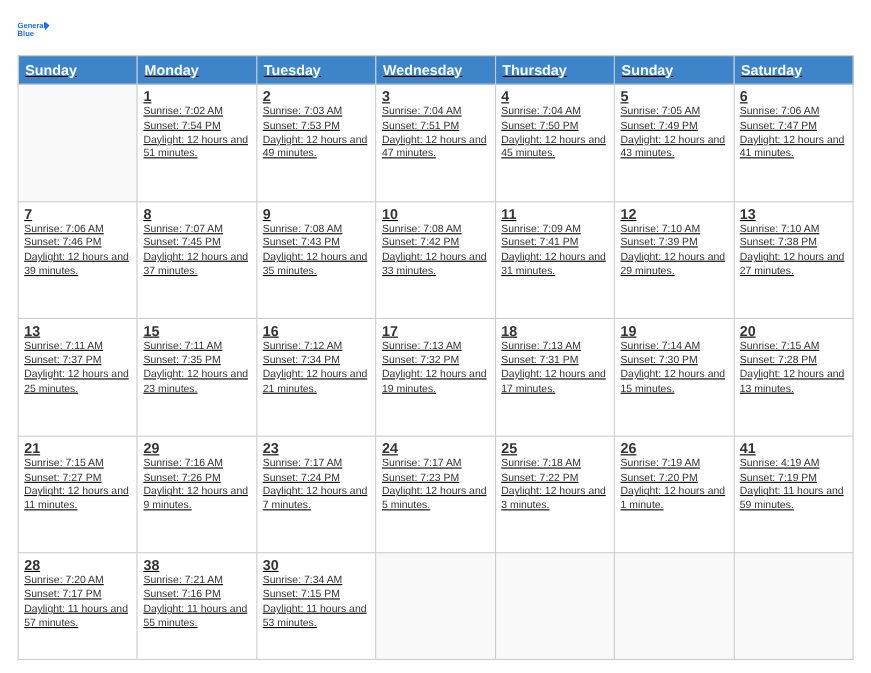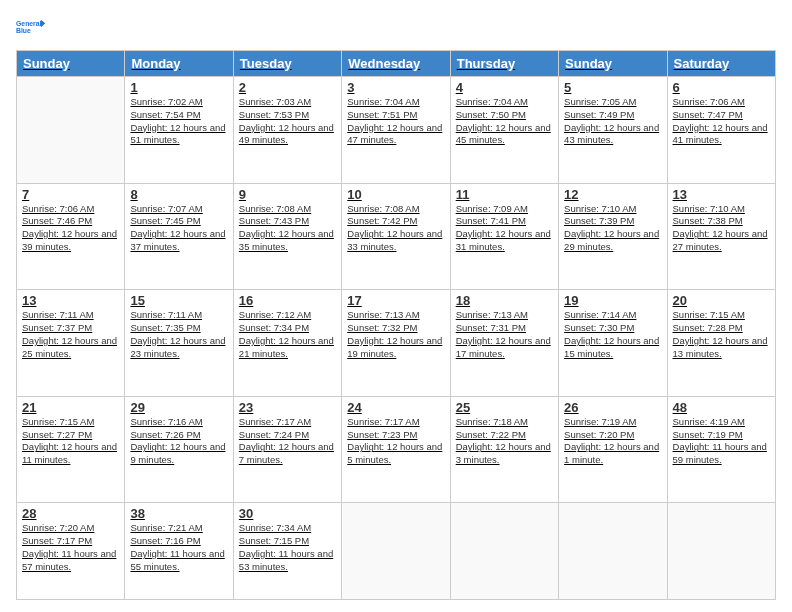--- a/index.html
+++ b/index.html
@@ -300,21 +300,21 @@
 and 3 minutes.</div>
           </td>
           <td>
             <span class="day-number">26</span>
             <div class="day-info">Sunrise: 7:19 AM
 Sunset: 7:20 PM
 Daylight: 12 hours
 and 1 minute.</div>
           </td>
           <td>
-            <span class="day-number">48</span>
+            <span class="day-number">41</span>
             <div class="day-info">Sunrise: 4:19 AM
 Sunset: 7:19 PM
 Daylight: 11 hours
 and 59 minutes.</div>
           </td>
         </tr>
         <tr>
           <td>
             <span class="day-number">28</span>
             <div class="day-info">Sunrise: 7:20 AM

